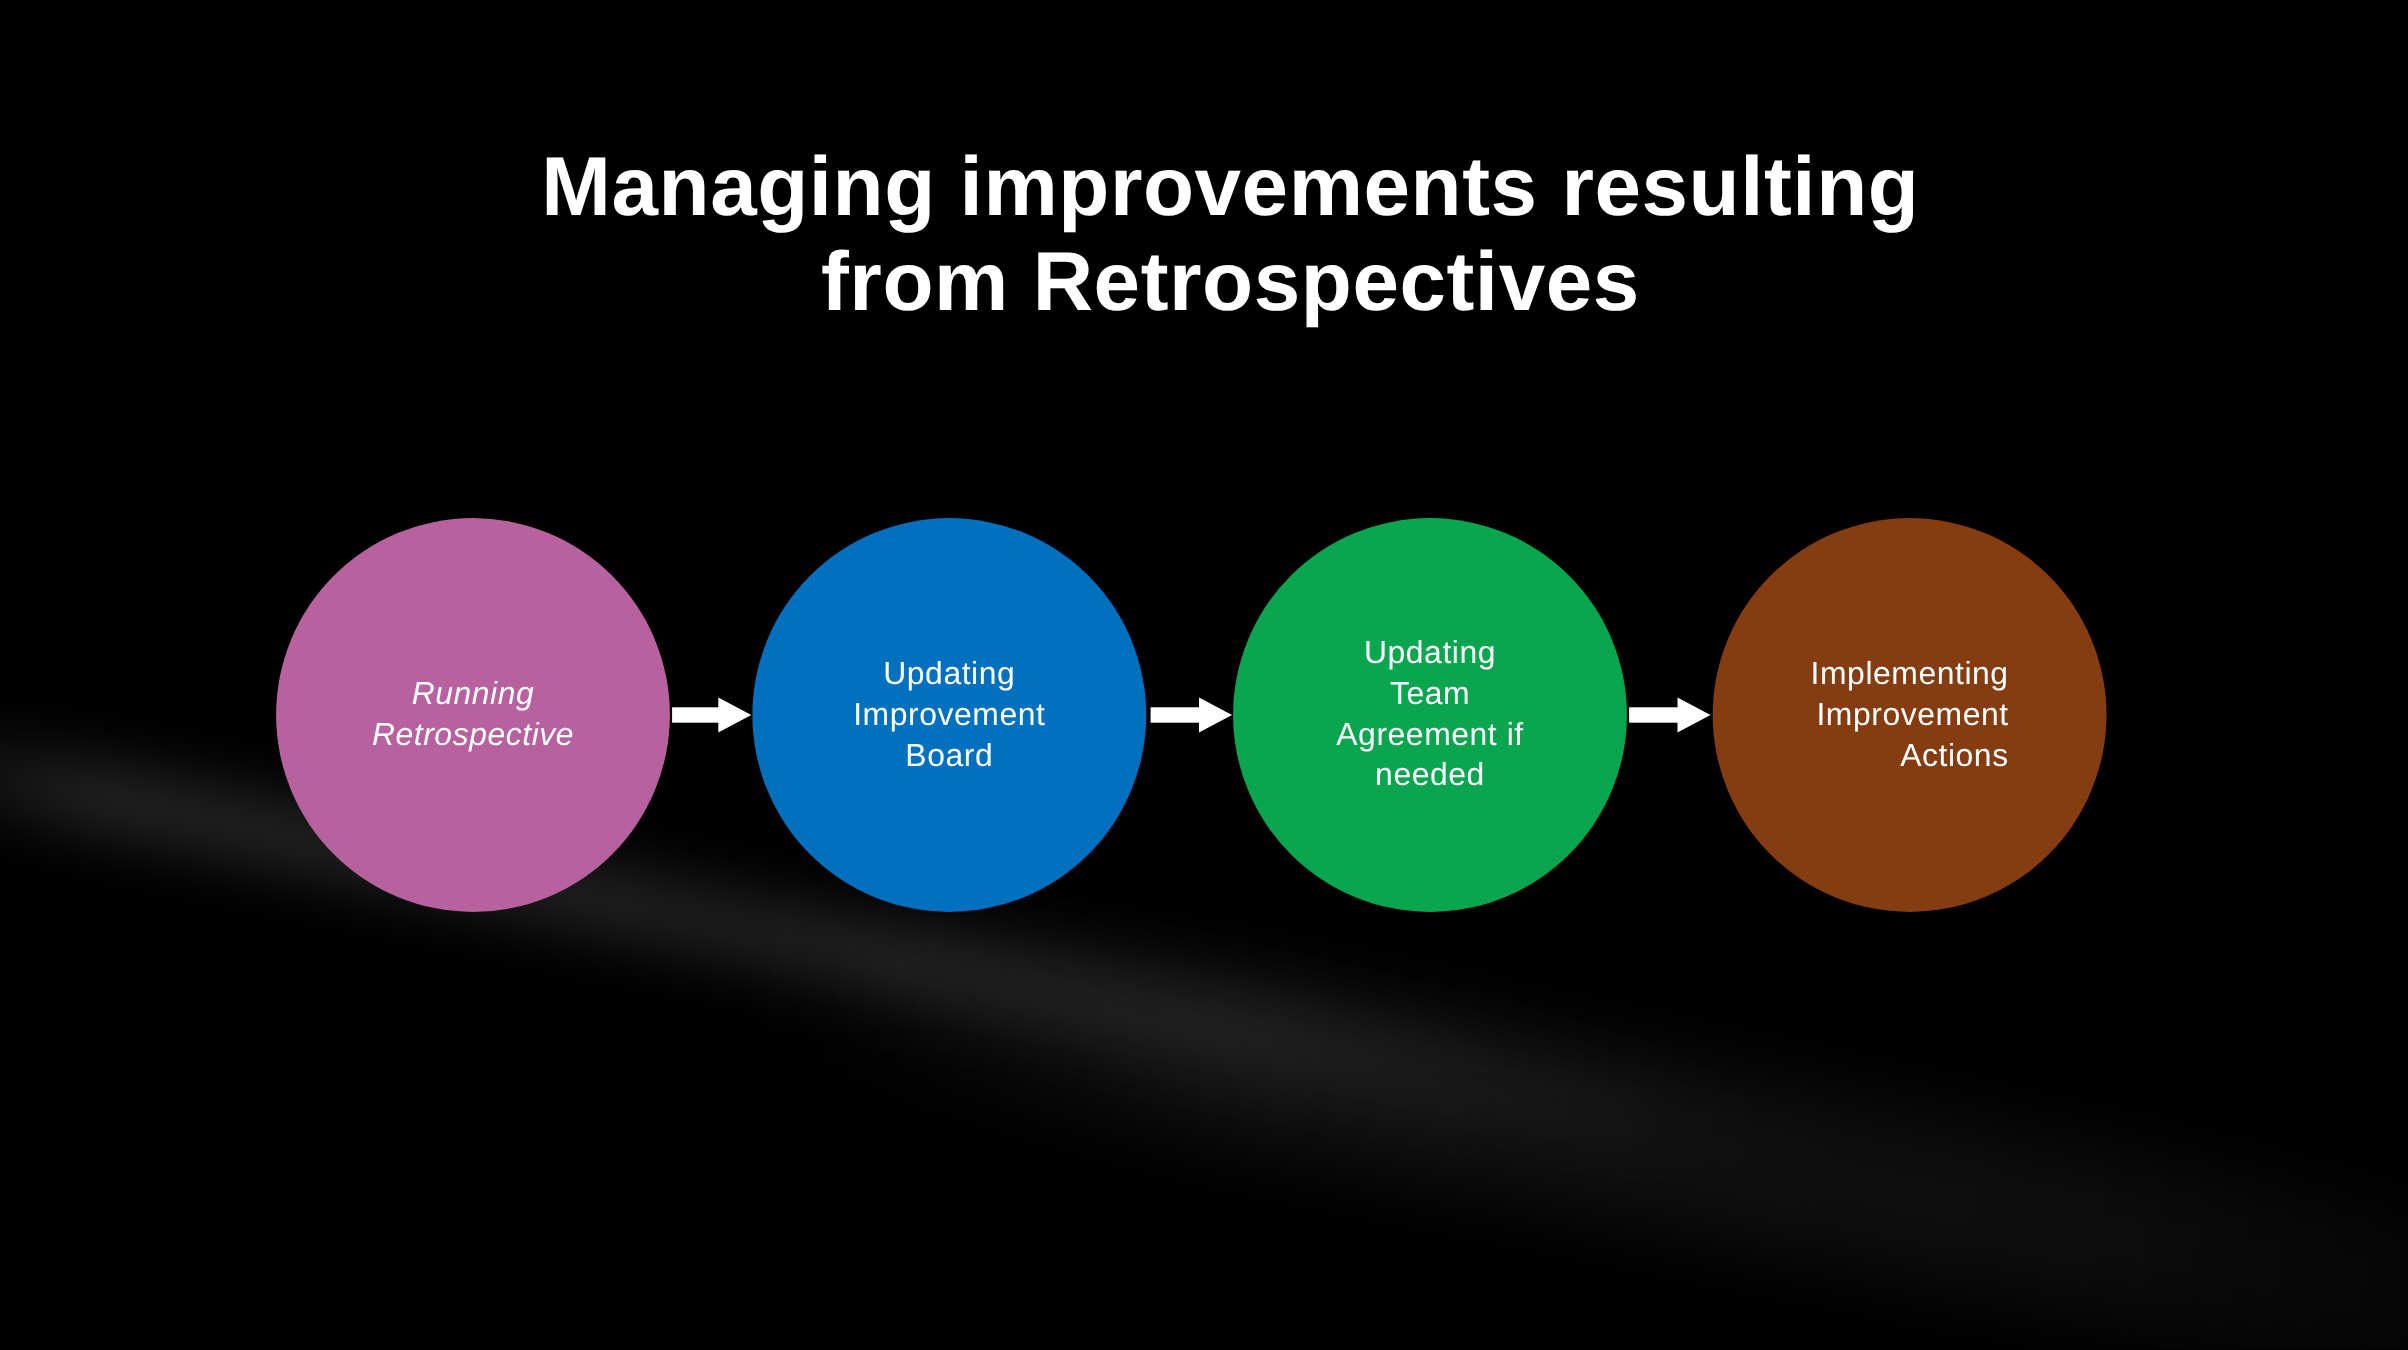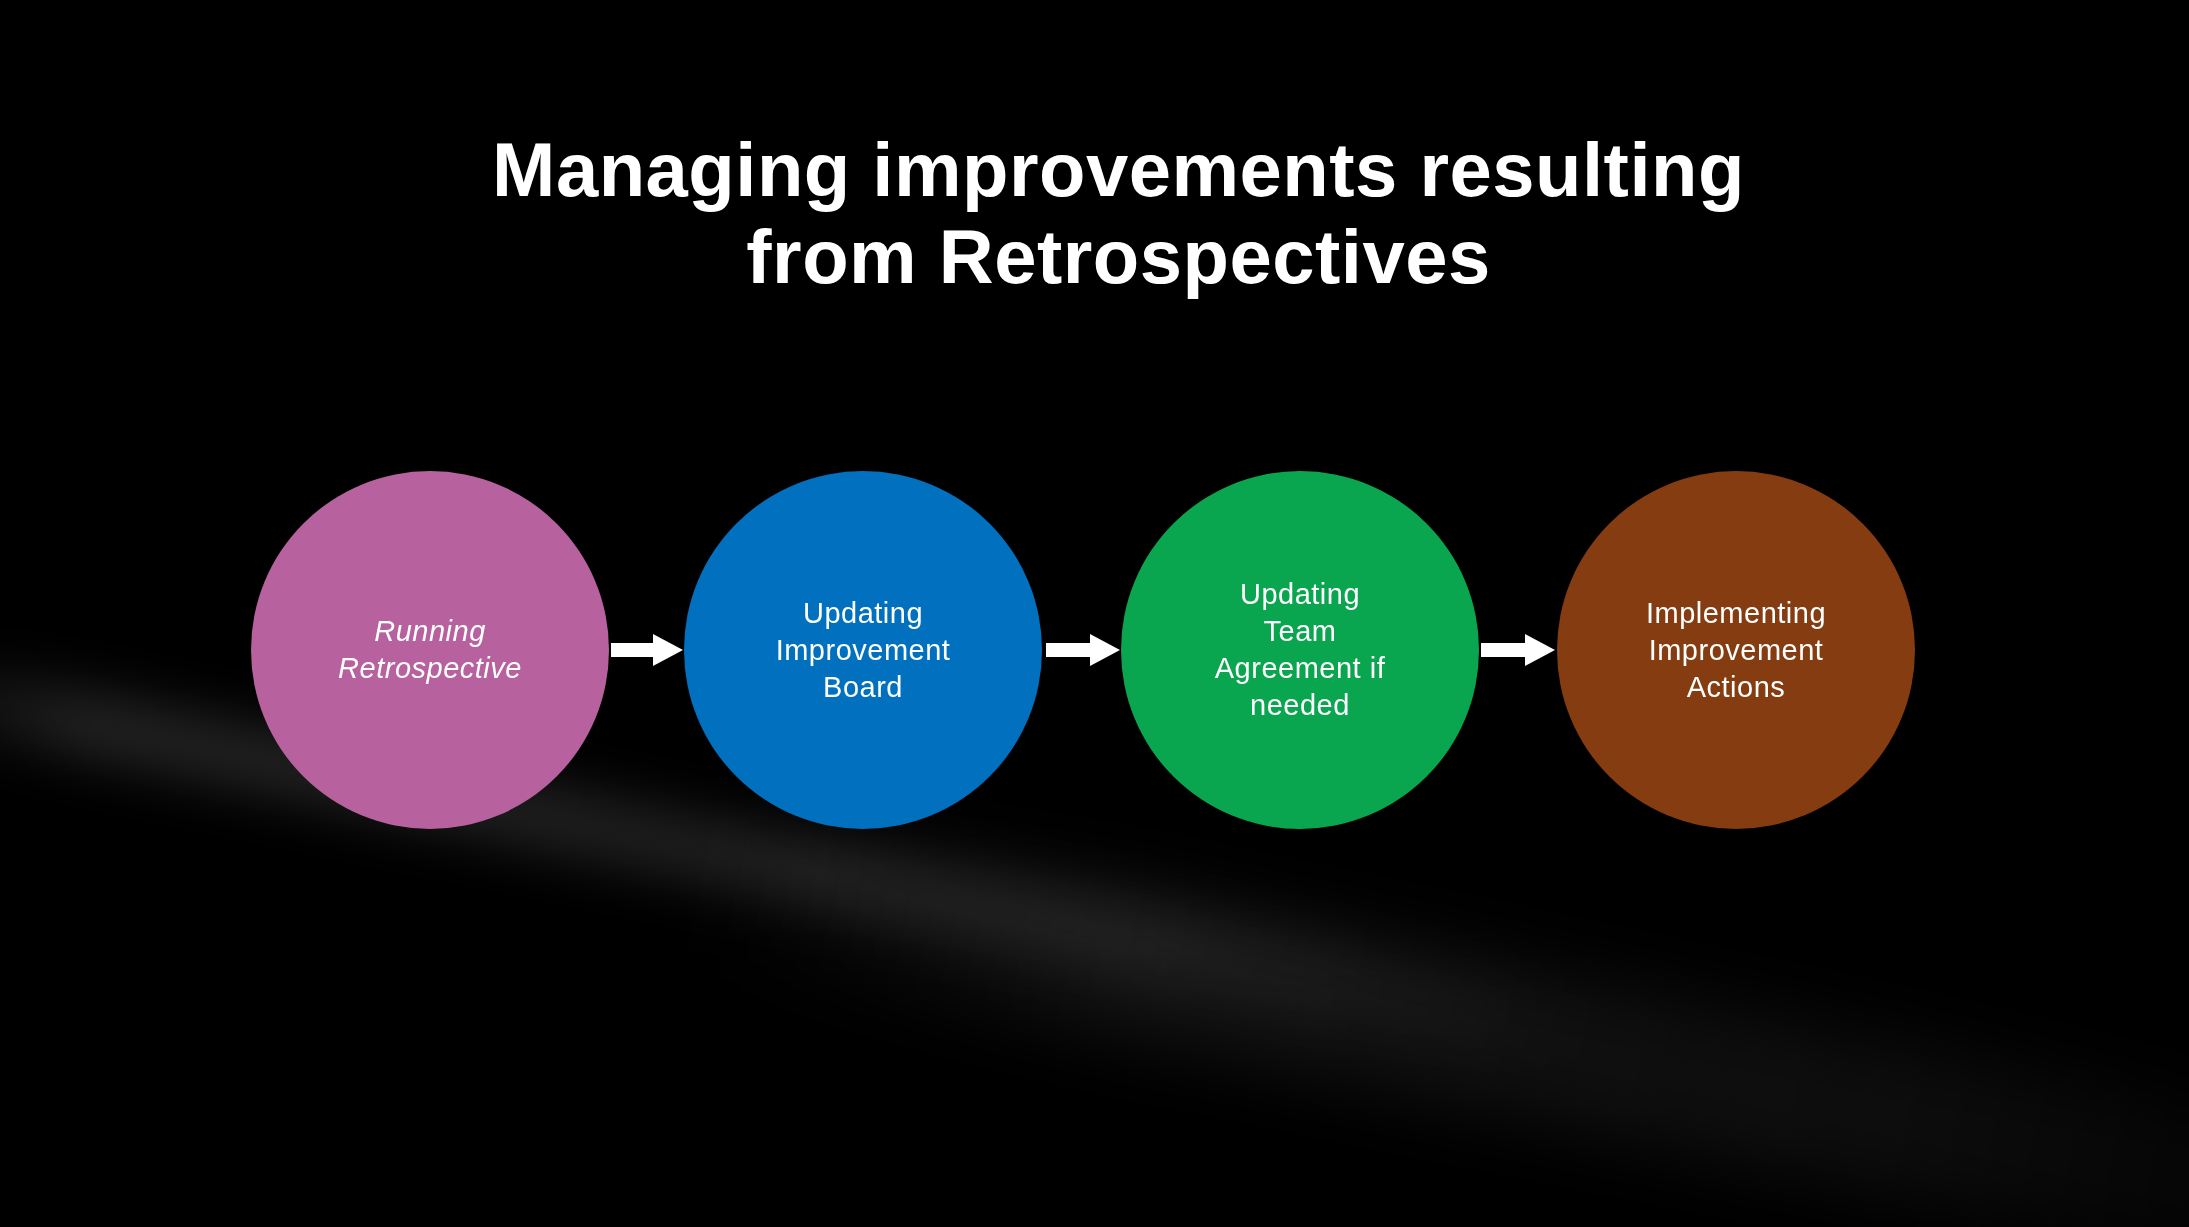--- a/index.html
+++ b/index.html
@@ -148,20 +148,20 @@
 Team
 Agreement if
 needed</span>
     </div>
 
     <div class="arrow a3">
       <span class="arrow-shaft" style="background-color: rgb(255, 255, 255);"></span>
       <span class="arrow-head" style="border-left-color: rgb(255, 255, 255);"></span>
     </div>
 
-    <div class="circle c4" style="background-color: rgb(132, 60, 16);">
+    <div class="circle c4" style="background-color: rgb(132, 60, 16); text-align: right;">
       <span class="circle-label">Implementing
 Improvement
 Actions</span>
     </div>
 
   </div>
 </div>
 
 </body></html>

